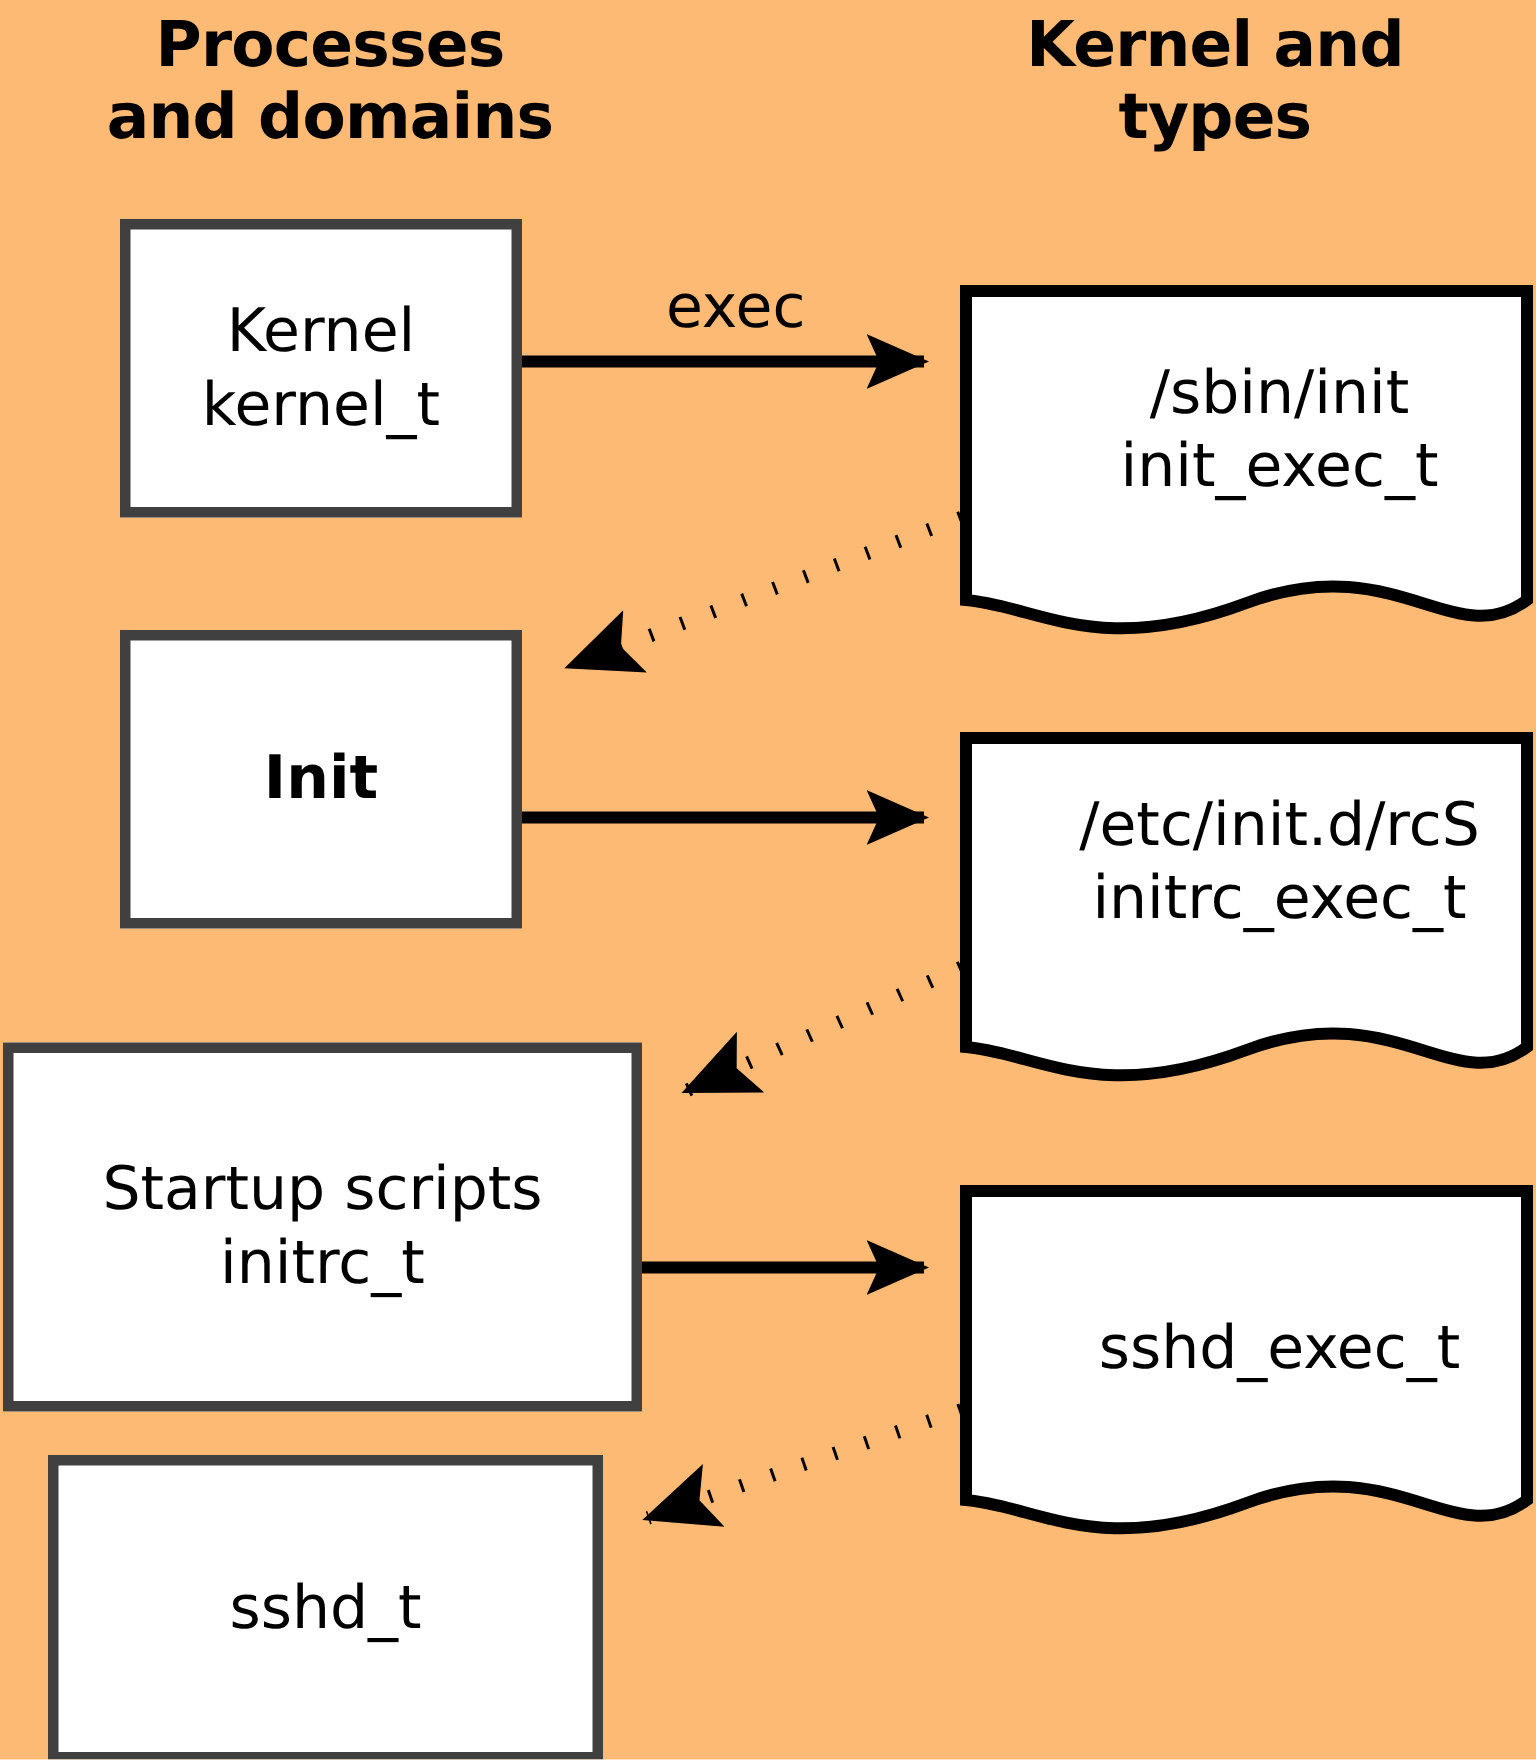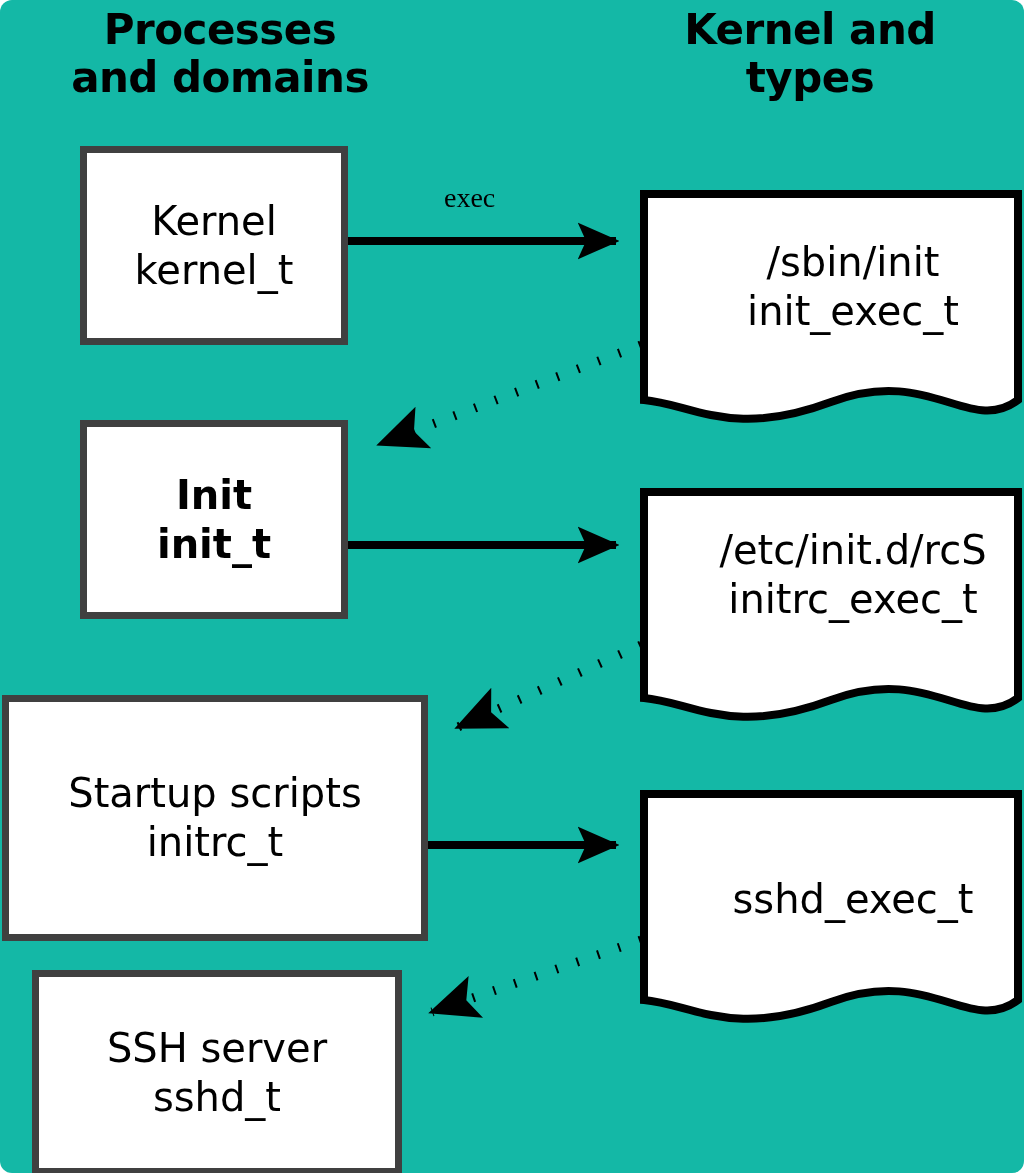--- a/index.html
+++ b/index.html
@@ -7,23 +7,22 @@
     padding: 0;
     background: #ffffff;
   }
   body {
     font-family: "DejaVu Sans", sans-serif;
   }
   #canvas {
     position: relative;
     width: 1024px;
     height: 1173px;
-    background: #14b8a6;
+    background: #fdba74;
     overflow: hidden;
-    border-radius: 12px;
   }
   .col-header {
     position: absolute;
     font-weight: bold;
     font-size: 42px;
     line-height: 1.15;
     color: #000000;
     text-align: center;
     letter-spacing: -0.5px;
   }
@@ -65,24 +64,23 @@
 
   .edge-layer {
     position: absolute;
     left: 0; top: 0;
     width: 1024px; height: 1173px;
     pointer-events: none;
     overflow: visible;
   }
   .edge-label {
     position: absolute;
-    font-size: 28px;
+    font-size: 40px;
     color: #000000;
     white-space: nowrap;
-    font-family: Liberation Serif, serif;
   }
 </style>
 </head>
 <body>
 
 <div id="canvas">
 
   <div class="col-header" id="hdr-left">
     <span>Processes</span><br>
     <span>and domains</span>
@@ -129,30 +127,28 @@
 
   <div class="edge-label" style="left:444px; top:182px;">exec</div>
 
   <div class="node-box" style="left:80px; top:146px; width:268px; height:199px;">
     <span class="ln">Kernel</span>
     <span class="ln">kernel_t</span>
   </div>
 
   <div class="node-box" style="left:80px; top:420px; width:268px; height:199px;font-weight:bold;">
     <span class="ln">Init</span>
-    <span class="ln">init_t</span>
   </div>
 
   <div class="node-box" style="left:2px; top:695px; width:426px; height:246px;">
     <span class="ln">Startup scripts</span>
     <span class="ln">initrc_t</span>
   </div>
 
   <div class="node-box" style="left:32px; top:970px; width:370px; height:205px;">
-    <span class="ln">SSH server</span>
     <span class="ln">sshd_t</span>
   </div>
 
   <div class="doc-node" style="left:640px; top:190px; width:382px; height:240px;">
     <svg width="382" height="240" viewBox="0 0 382 240">
       <path d="M 4 4 L 378 4 L 378 210
                C 330 246 290 175 191 212
                C 92 249 52 214 4 210 Z" fill="#ffffff" stroke="#000000" stroke-width="8" stroke-linejoin="miter"></path>
     </svg>
     <div class="doc-text" style="top:48px;">/sbin/init</div>

